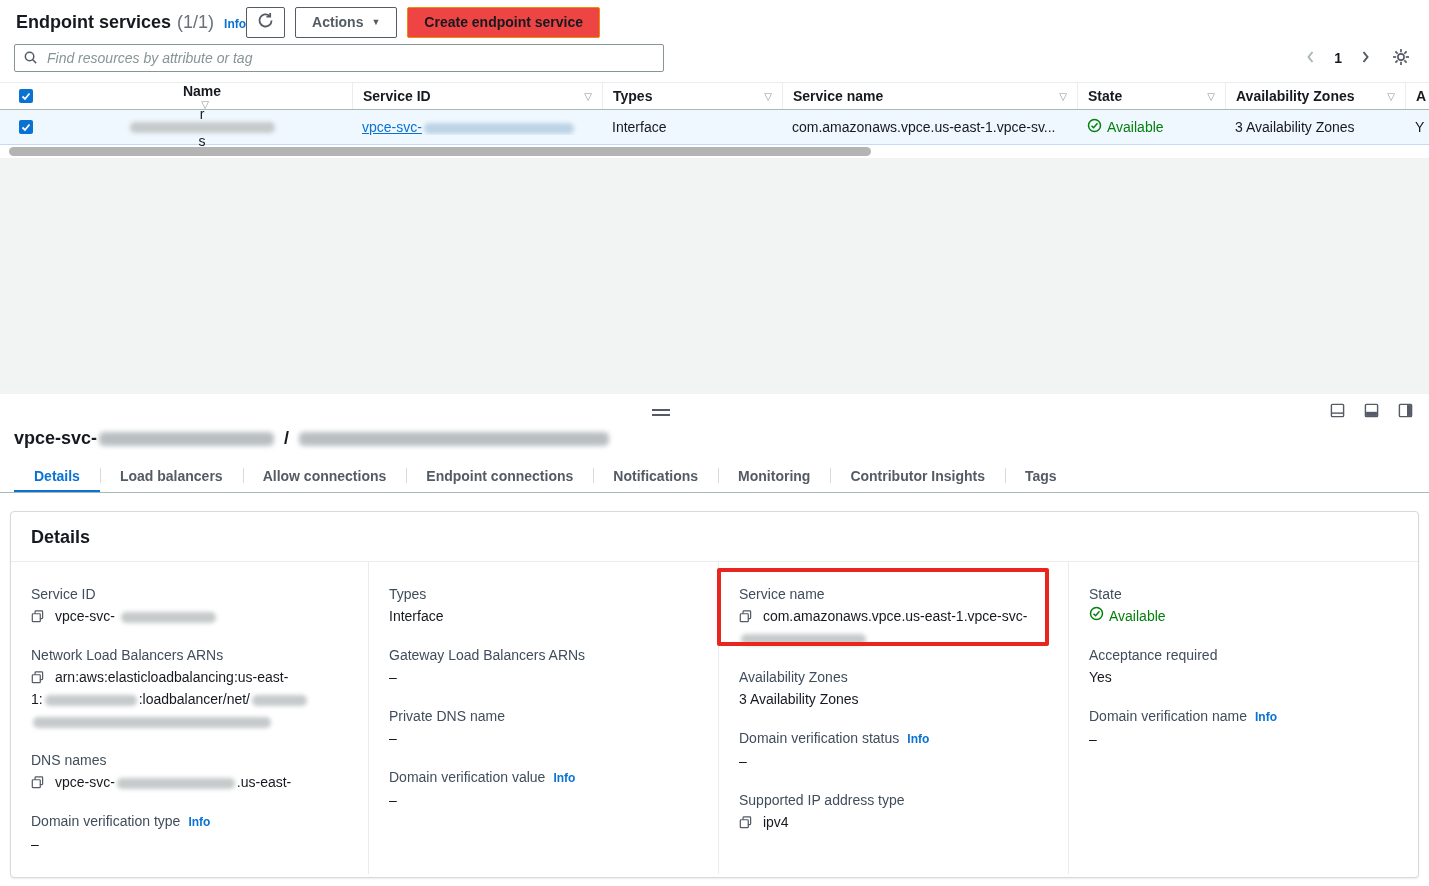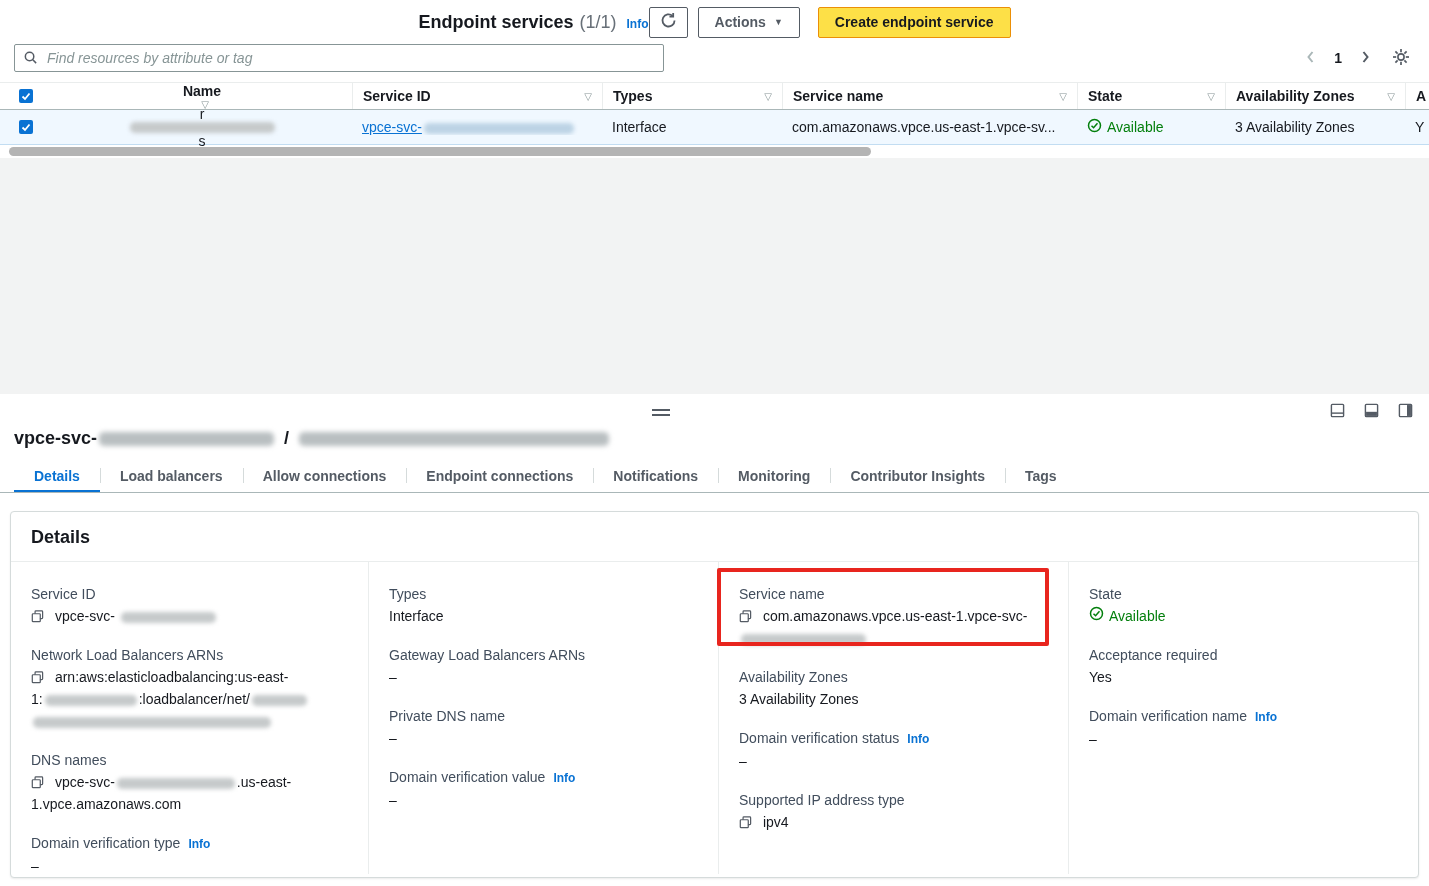--- a/index.html
+++ b/index.html
@@ -1,28 +1,28 @@
 <!DOCTYPE html>
 <html><head>
 <meta charset="utf-8">
 <style>
   html,body{margin:0;padding:0;}
   *{box-sizing:border-box;}
   body{width:1429px;height:886px;position:relative;font-family:"Liberation Sans","DejaVu Sans",sans-serif;font-size:14px;color:#16191f;background:#fff;overflow:hidden;}
 
   
-  .toolbar{display:flex;justify-content:center;align-items:center;padding:6px 16px 4px 16px;height:42px;}
+  .toolbar{display:flex;justify-content:flex-start;align-items:center;padding:6px 16px 4px 16px;height:42px;}
   .title-group{display:flex;align-items:baseline;}
   .page-title{font-size:18px;font-weight:700;}
   .page-count{font-size:18px;color:#687078;margin-left:6px;font-weight:400;}
   .info-link{font-size:12px;font-weight:700;color:#0972d3;margin-left:10px;cursor:pointer;}
   .action-group{display:flex;gap:10px;align-items:center;}
   .btn{display:inline-flex;align-items:center;justify-content:center;gap:8px;border:1px solid #545b64;background:#fff;border-radius:2px;font-weight:700;font-size:14px;color:#545b64;padding:0 16px;height:31px;font-family:inherit;cursor:pointer;}
   .btn-icon-only{padding:0 10px;}
-  .btn-primary{background:#fde047;border-color:#eb8f07;color:#16191f;margin-left:8px;}
+  .btn-primary{background:#ef4444;border-color:#eb8f07;color:#16191f;}
   .caret{font-size:9px;line-height:1;}
 
   
   .search-row{display:flex;justify-content:space-between;padding:2px 16px 10px 14px;height:40px;}
   .search-box{position:relative;width:650px;}
   .search-input{width:100%;height:28px;border:1px solid #879596;border-radius:2px;padding:0 8px 0 32px;font-style:italic;font-size:14px;color:#16191f;background:#fff;font-family:inherit;}
   .search-input::placeholder{color:#879596;font-style:italic;}
   .search-icon{position:absolute;left:9px;top:6px;}
   .pager{display:flex;align-items:center;gap:16px;}
   .page-num{font-weight:700;color:#16191f;}
@@ -357,21 +357,20 @@
           <div class="field-value">
             <span class="vline">
               <span class="copy-ic">
                   <svg width="13" height="13" viewBox="0 0 16 16">
                     <path d="M5 4.5 V2.2 a1 1 0 0 1 1-1 h7.3 a1 1 0 0 1 1 1 v7.3 a1 1 0 0 1-1 1 H11" fill="none" stroke="#545b64" stroke-width="1.5"></path>
                     <rect x="1.6" y="4.6" width="9.8" height="9.8" rx="1" fill="none" stroke="#545b64" stroke-width="1.5"></rect>
                   </svg>
                 </span>
               <span>vpce-svc-</span><span class="redact" style="width:118px"></span><span>.us-east-</span>
             </span>
-            <span class="vline">1.vpce.amazonaws.com</span>
           </div>
         </div>
 
         <div class="field">
           <div class="field-label">
             <span>Domain verification type</span><span class="info-sm">Info</span>
           </div>
           <div class="field-value">–</div>
         </div>
       </div>

